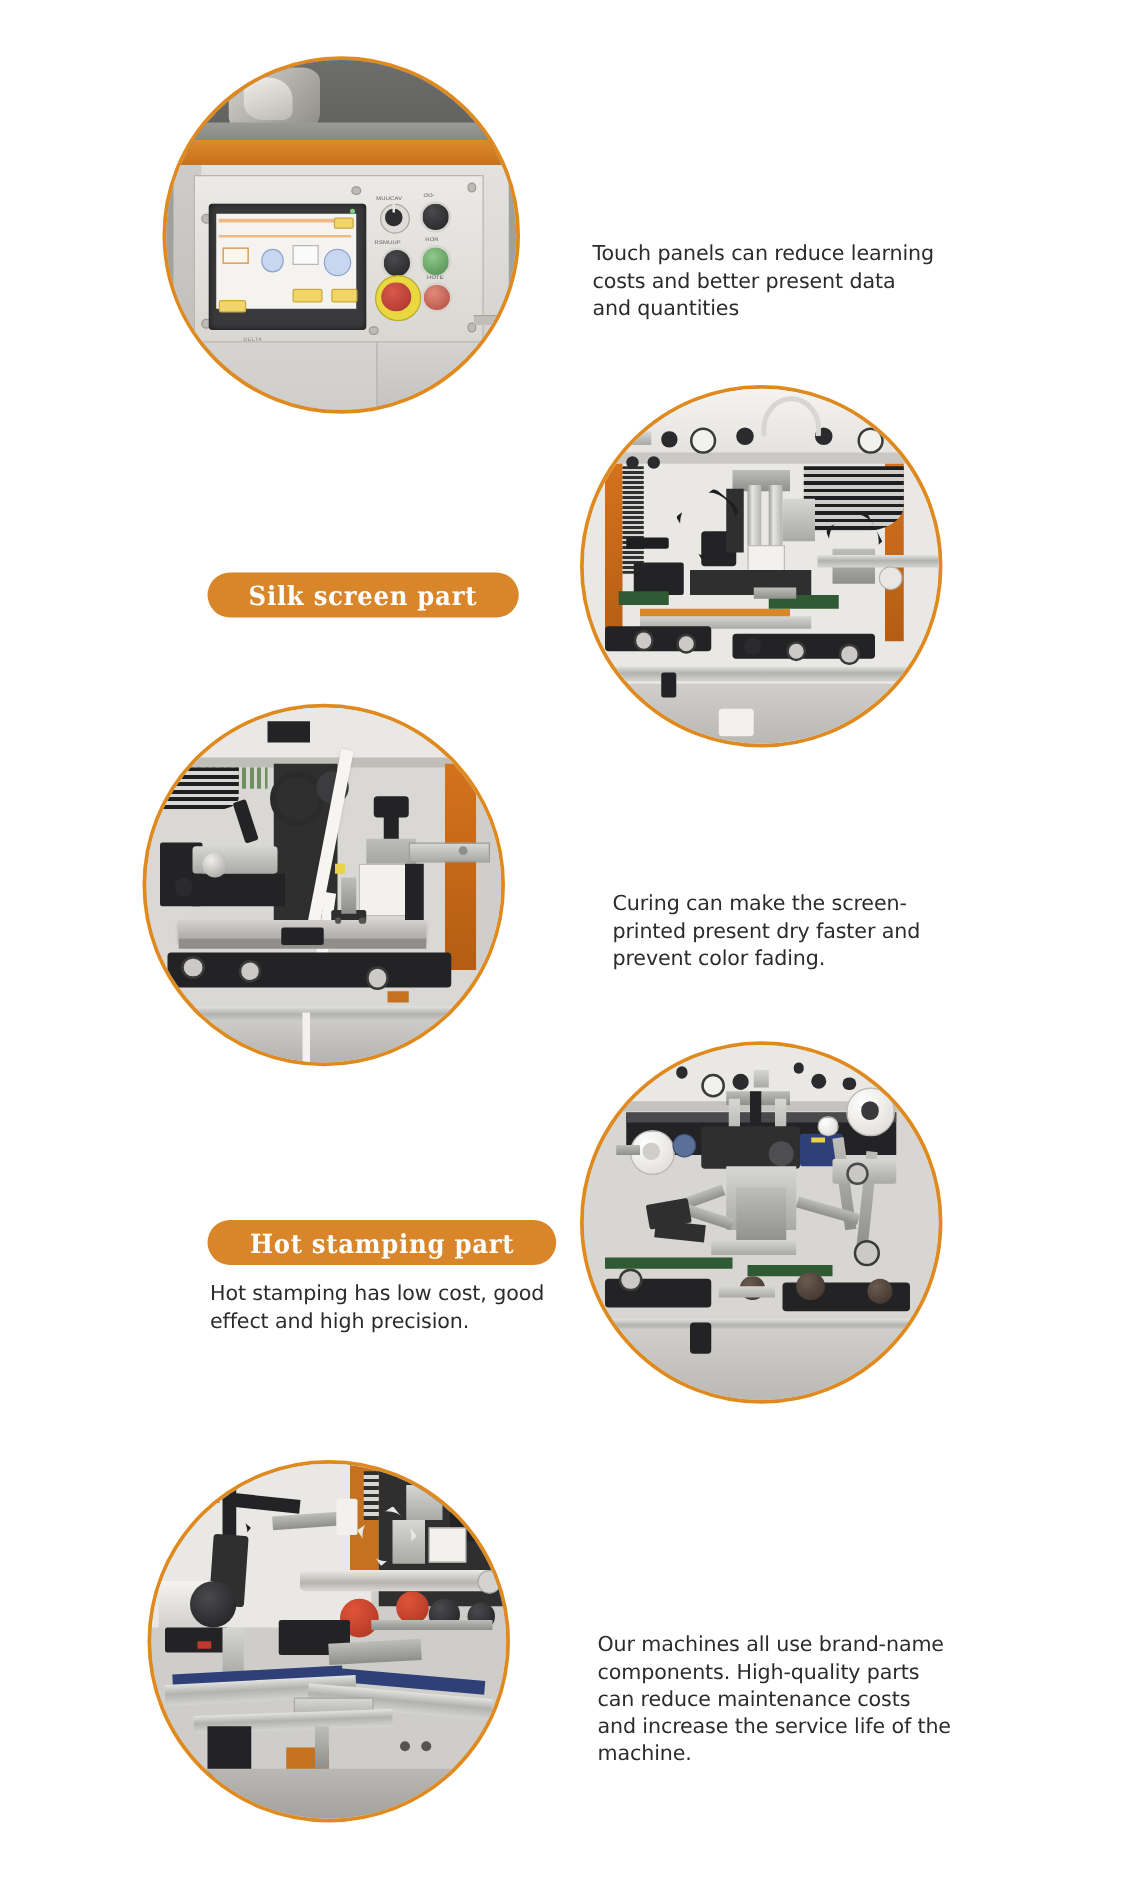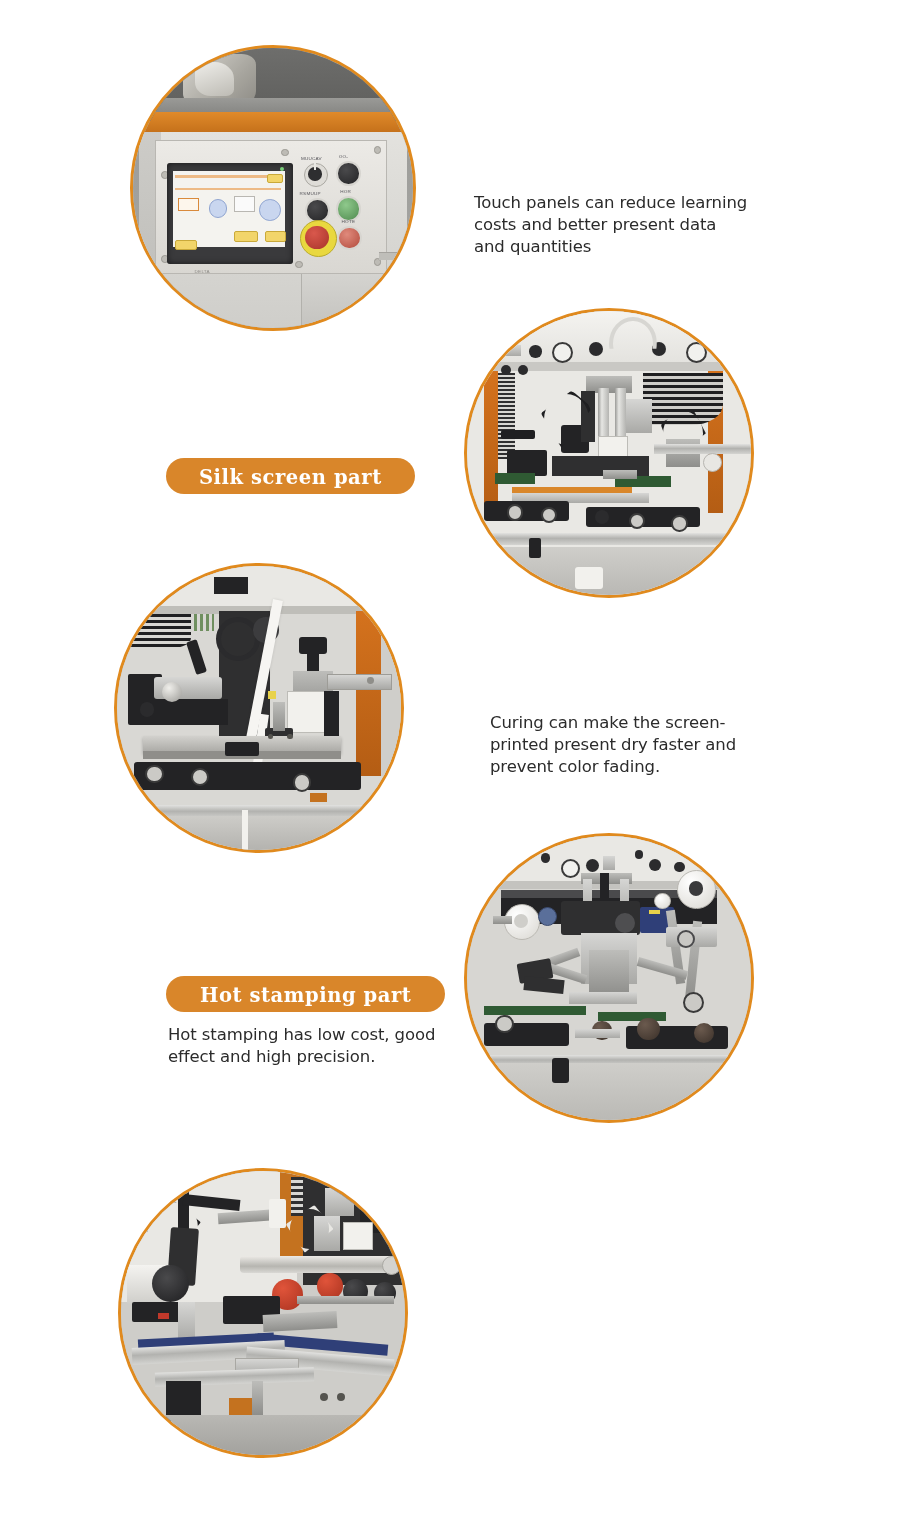--- a/index.html
+++ b/index.html
@@ -377,14 +377,15 @@
       <div class="rect m-rail" style="left:12%;top:70%;width:56%;height:5%;transform:rotate(-2deg);"></div>
       <div class="rect m-blk" style="left:16%;top:74%;width:12%;height:14%;"></div>
       <div class="rect" style="left:38%;top:80%;width:12%;height:10%;background:#c4721f;"></div>
       <div class="rect m-steel2" style="left:46%;top:74%;width:4%;height:12%;"></div>
       <div class="rect" style="left:0;top:86%;width:100%;height:14%;background:linear-gradient(180deg,#b9b8b4,#a3a29e);"></div>
       <div class="circ" style="left:70%;top:78%;width:3%;height:3%;background:#55544f;"></div>
       <div class="circ" style="left:76%;top:78%;width:3%;height:3%;background:#55544f;"></div>
     </div>
   </div>
 
+  <div class="copy" style="left:478px;top:1305px;width:286px;">Our machines all use brand-name components. High-quality parts can reduce maintenance costs and increase the service life of the machine.</div>
 
 </div>
 
 </body></html>

